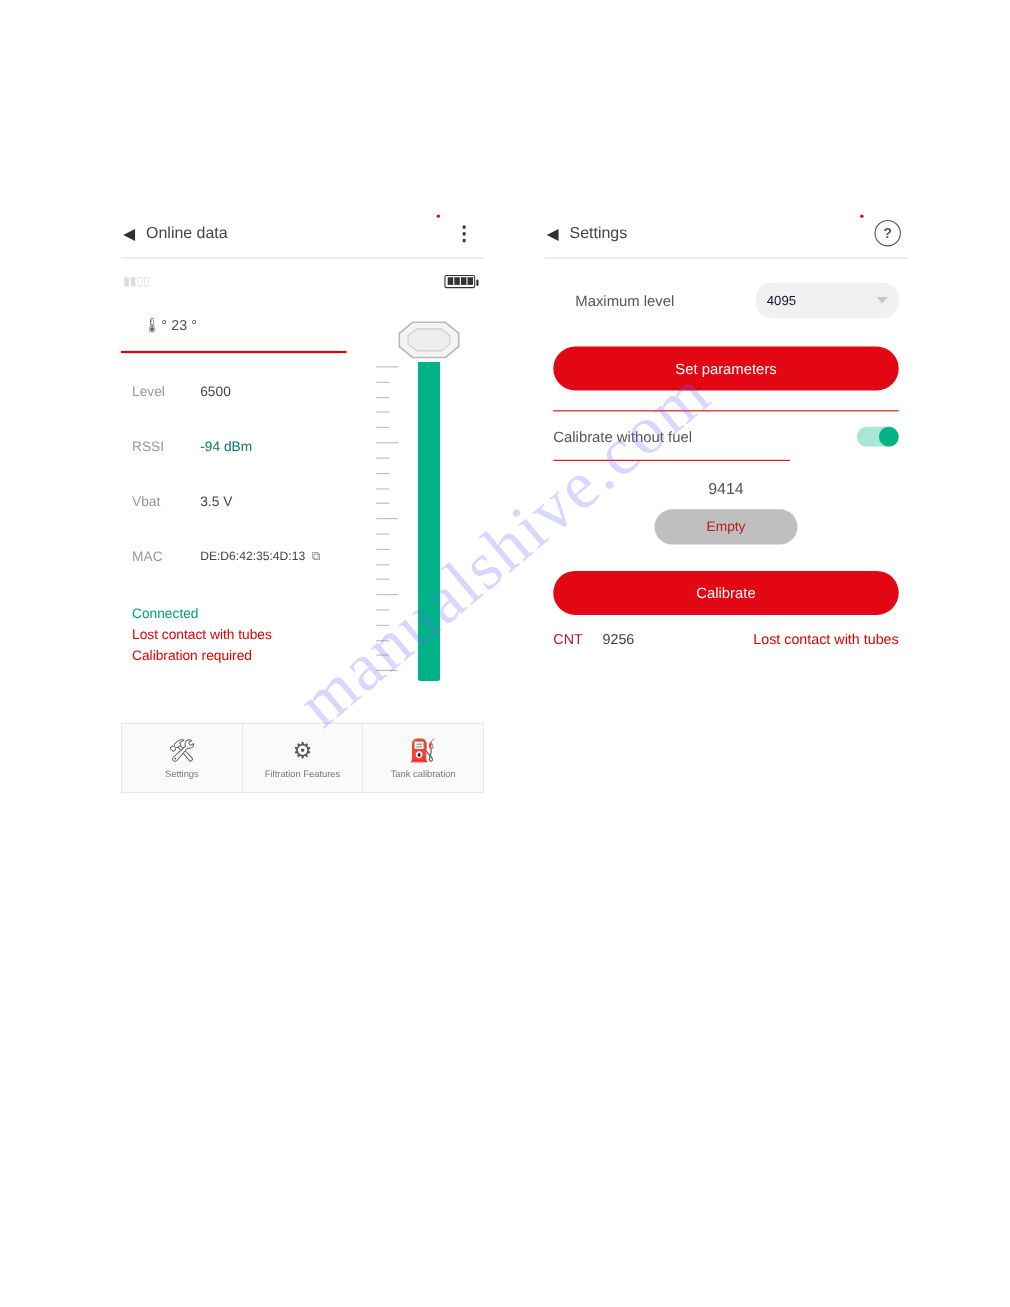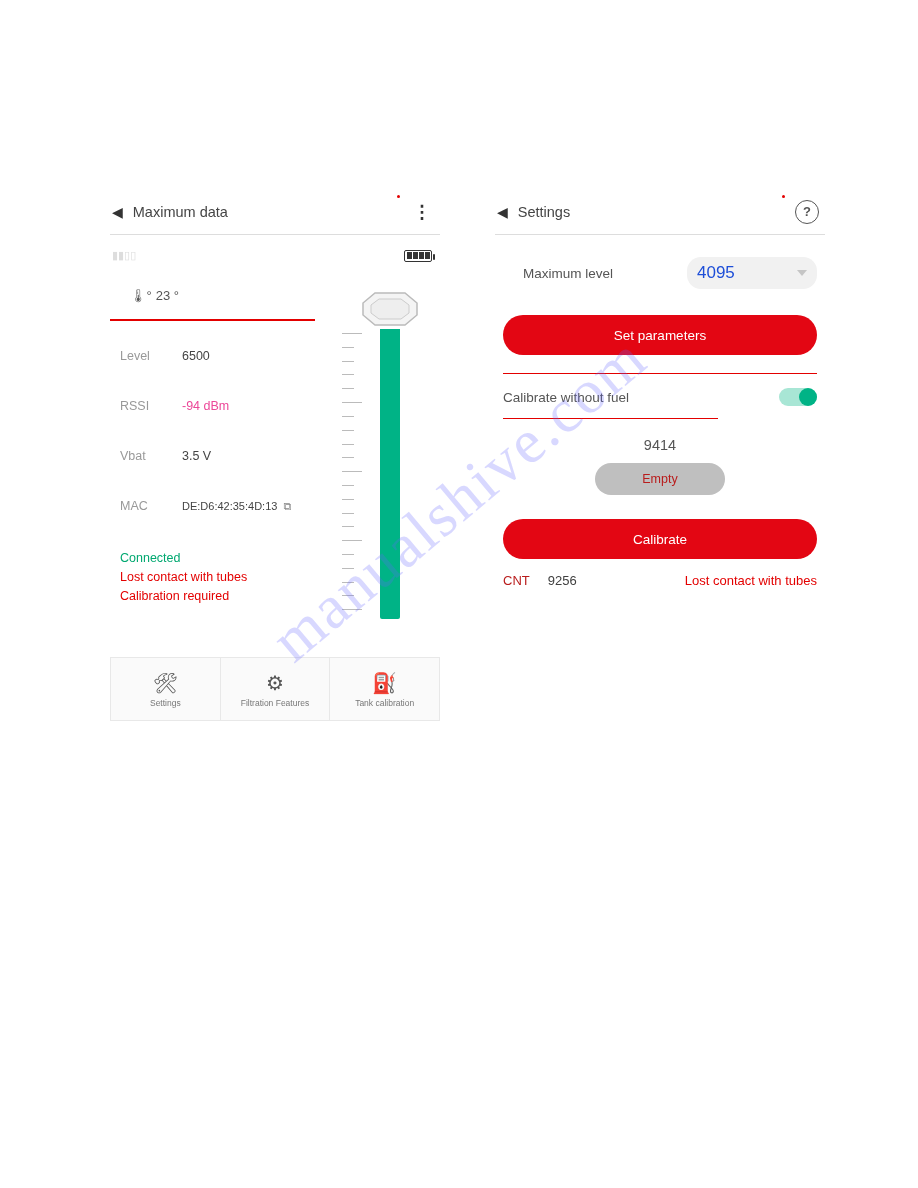--- a/index.html
+++ b/index.html
@@ -53,21 +53,21 @@
   .battery-bars span { flex: 1; background: #333; }
   .device-row { display: flex; align-items: flex-start; padding: 8px 10px 16px; }
   .device-info { flex: 1; font-size: 13.5px; color: #333; line-height: 1.5; }
   .temp { display: flex; align-items: center; font-size: 13px; color: #555; gap: 4px; margin-left:10px; margin-top:4px;}
   .redhr { border-top: 2px solid #e30000; margin: 0 0 0 0; width: 62%; }
   .data-area { display: flex; padding-top: 28px; }
   .readings { flex: 1; padding-left: 10px; }
   .kv { display: flex; align-items: center; font-size: 12.5px; margin-bottom: 36px; }
   .kv .k { width: 62px; color: #999; }
   .kv .v { color: #444; }
-  .kv .v.red { color: #ec4899; font-weight: 500; }
+  .kv .v.red { color: #0f766e; font-weight: 500; }
   .copy-ic { margin-left: 6px; font-size: 11px; color: #888; cursor: pointer; }
   .statuses { margin-top: 12px; font-size: 12.5px; line-height: 1.5; padding-left: 0; }
   .st-green { color: #00a870; font-weight: 500; }
   .st-red { color: #e30000; font-weight: 500; }
   .gauge-wrap { width: 100px; position: relative; margin-top: -60px; }
   .sensor-cap {
     width: 70px; height: 40px; margin: 0 auto;
     position: relative;
   }
   .sensor-cap svg { width: 100%; height: 100%; }
@@ -92,22 +92,22 @@
   }
   .nav-item:last-child { border-right: none; }
   .nav-icon { font-size: 20px; color: #555; }
   
   .field-row {
     display: flex; align-items: center; margin: 22px 8px 0; gap: 28px;
   }
   .field-label { flex: 1; font-size: 13.5px; color: #555; text-align: left; padding-left:20px;}
   .select {
     width: 130px; height: 32px; background: #f1f1f1; border-radius: 14px;
-    display: flex; align-items: center; padding: 0 10px; color: #1d4ed8;
-    font-size: 17px; position: relative; cursor: pointer;
+    display: flex; align-items: center; padding: 0 10px; color: #0f172a;
+    font-size: 12px; position: relative; cursor: pointer;
   }
   .select::after {
     content: ''; position: absolute; right: 10px; top: 13px;
     border-left: 5px solid transparent; border-right: 5px solid transparent;
     border-top: 6px solid #c5c5c5;
   }
   .btn {
     background: #e30613; color: #fff; border-radius: 22px; height: 40px;
     display: flex; align-items: center; justify-content: center;
     font-size: 13.5px; margin: 26px 8px 0; cursor: pointer;
@@ -141,21 +141,21 @@
   }
 </style>
 </head>
 <body>
 
 <div class="container">
 
   <div class="panel">
     <div class="header">
       <span class="back">◀</span>
-      <span class="title">Maximum data</span>
+      <span class="title">Online data</span>
       <span class="dot"></span>
       <span class="kebab">⋮</span>
     </div>
     <div class="status-row">
       <span class="signal">▮▮▯▯</span>
       <span class="battery">
         <span class="battery-bars">
             <span></span>
             <span></span>
             <span></span>

